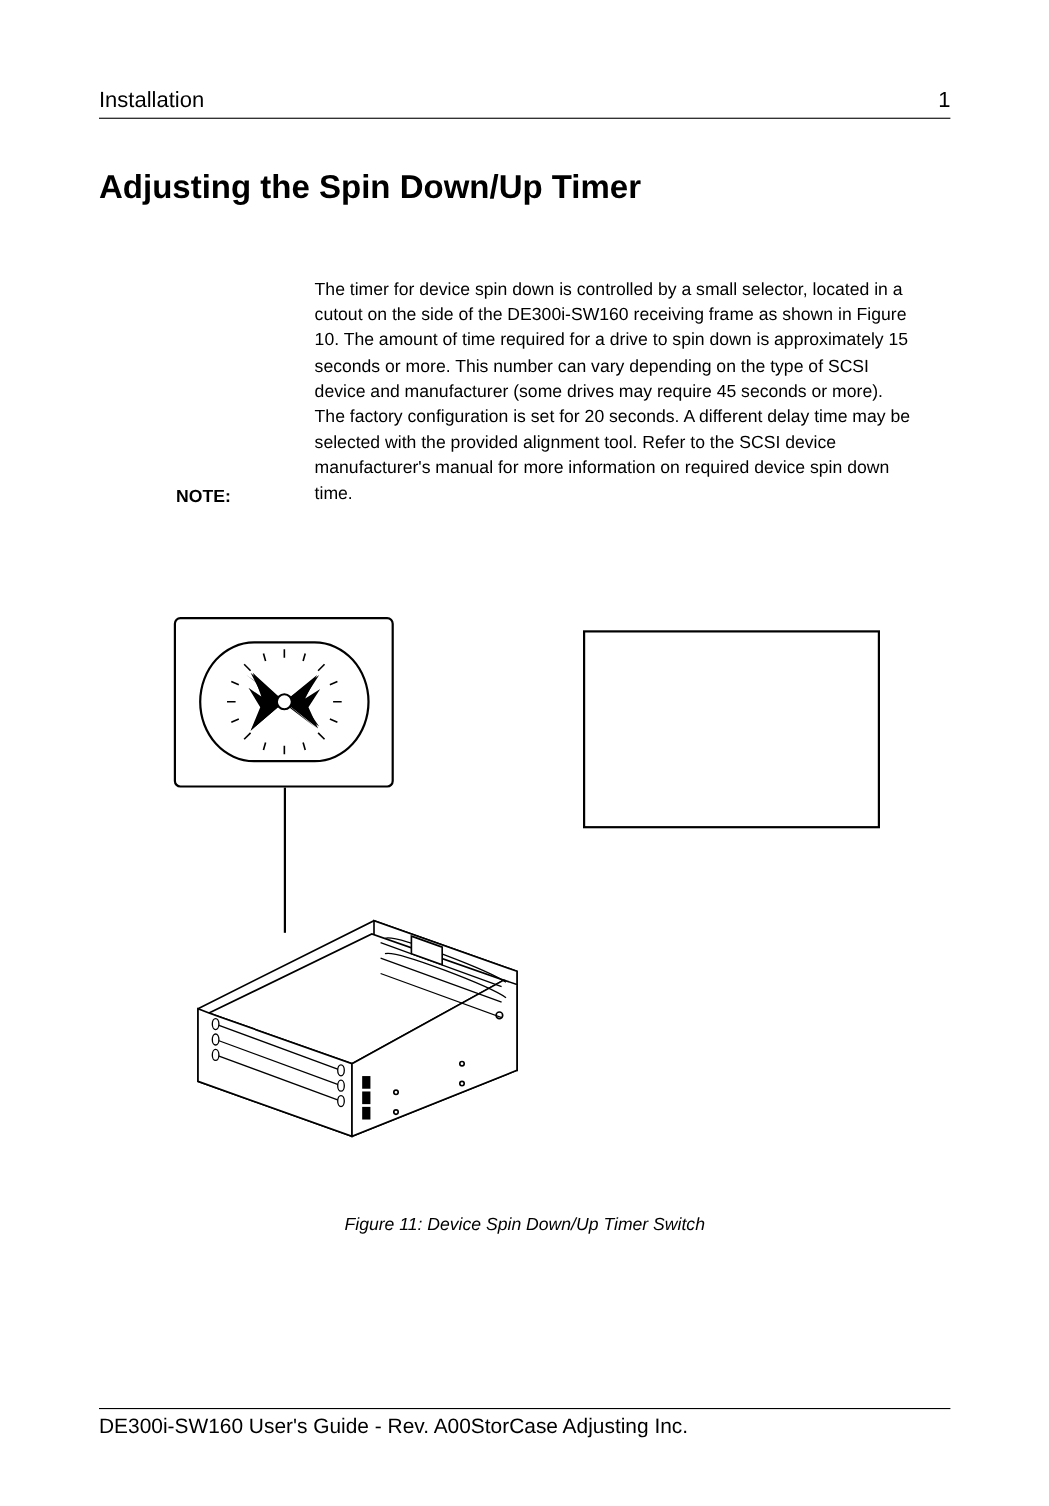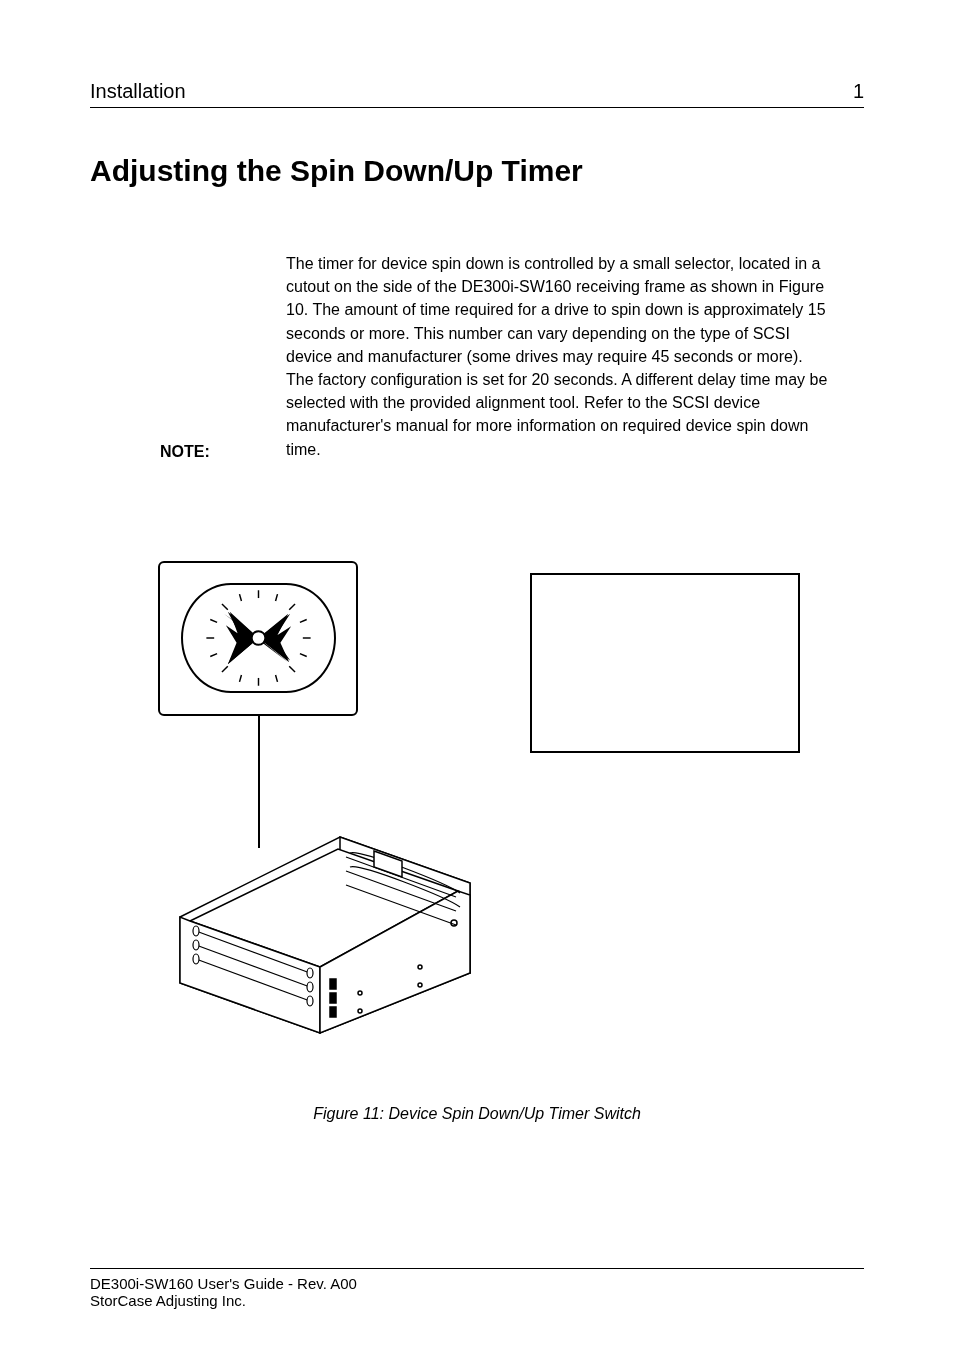--- a/index.html
+++ b/index.html
@@ -104,24 +104,23 @@
     margin-top: 64px;
   }
   .footer-row {
     position: absolute;
     left: 90px;
     right: 90px;
     bottom: 60px;
     display: flex;
     justify-content: flex-start;
     align-items: baseline;
-    font-size: 15px;
+    font-size: 19px;
     padding-top: 6px;
     border-top: 1.5px solid #000;
-    flex-direction: column;
   }
 </style>
 </head>
 <body>
 
 <div class="header-row">
   <span>Installation</span>
   <span>1</span>
 </div>
 

